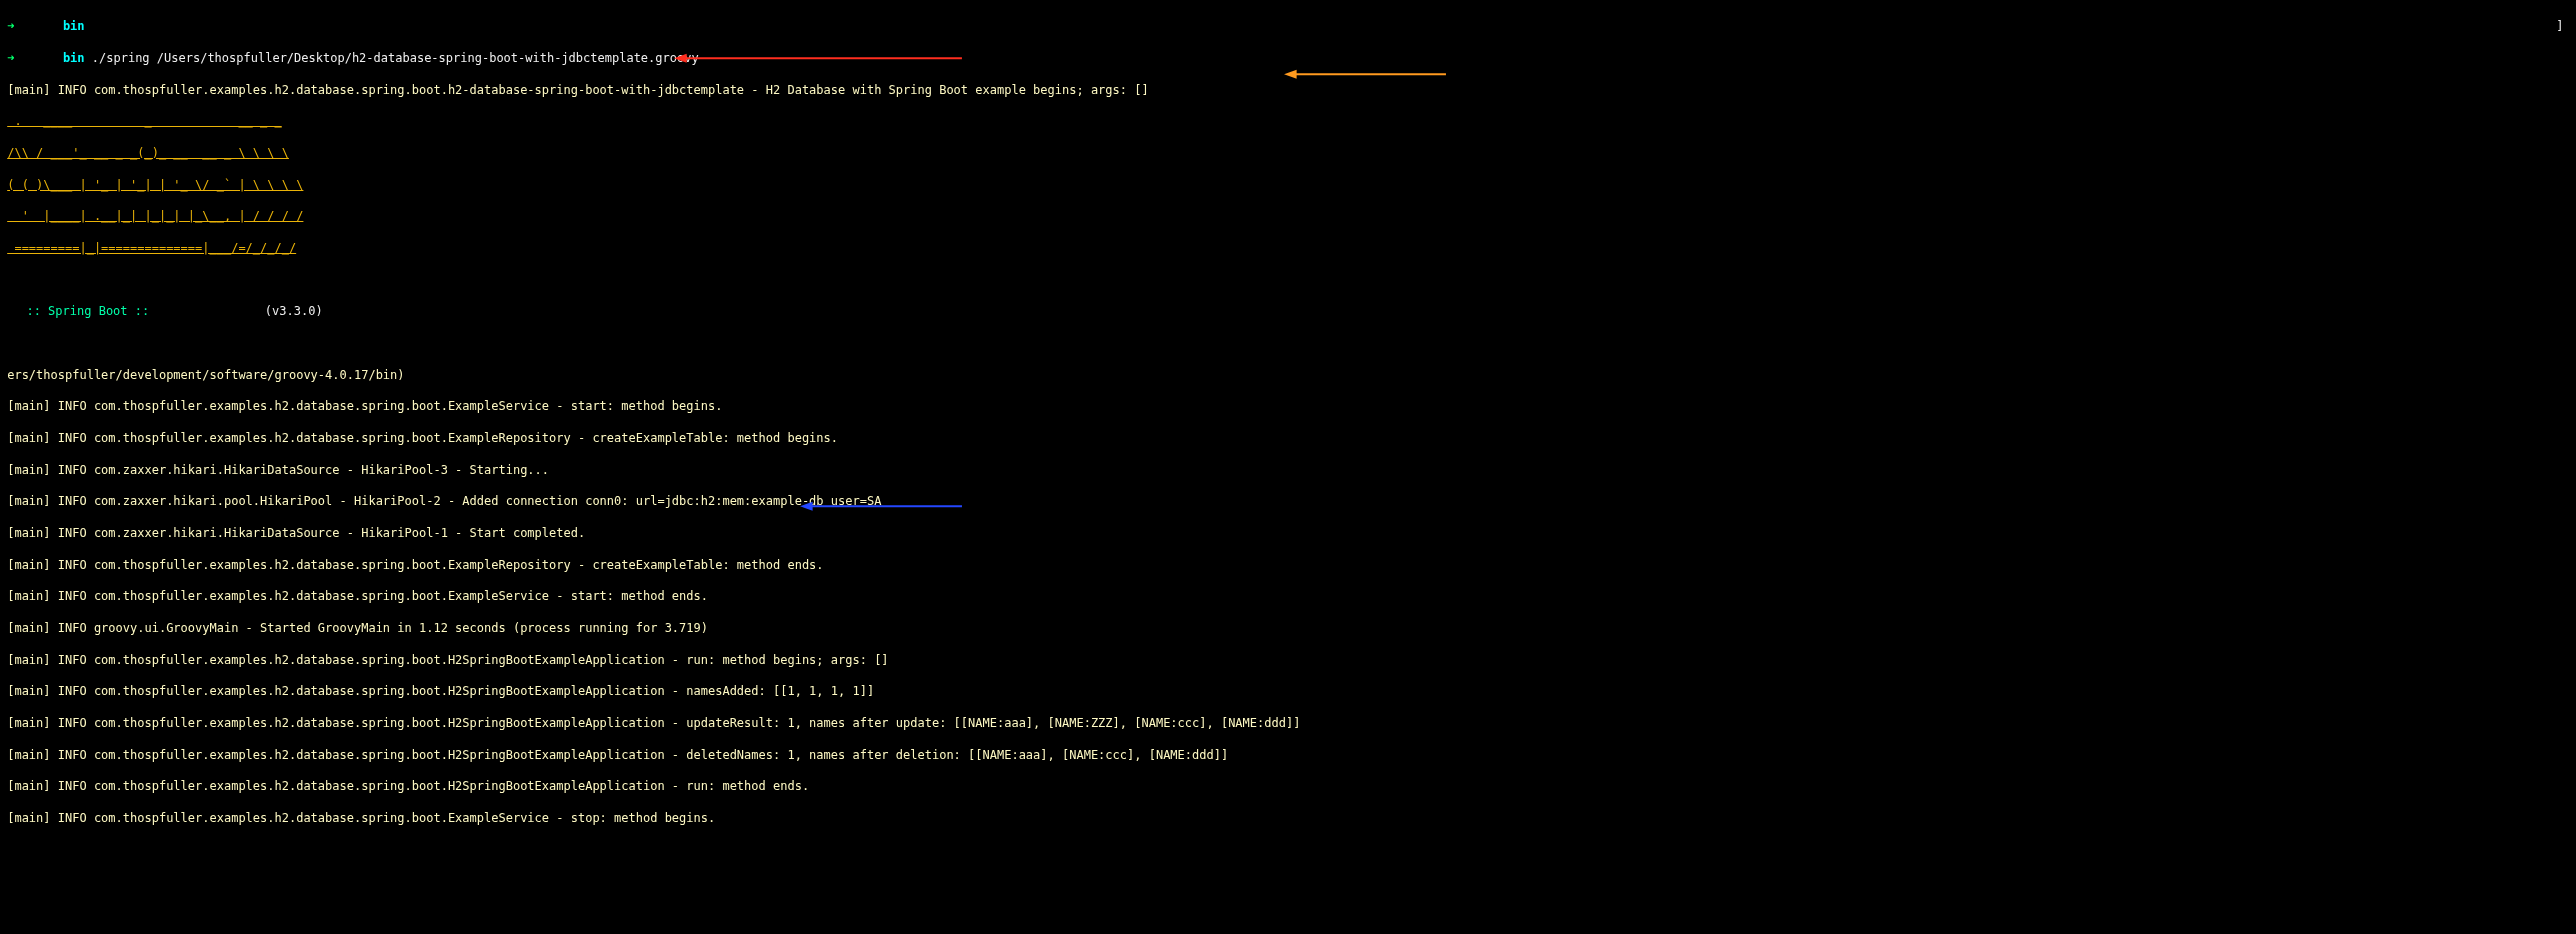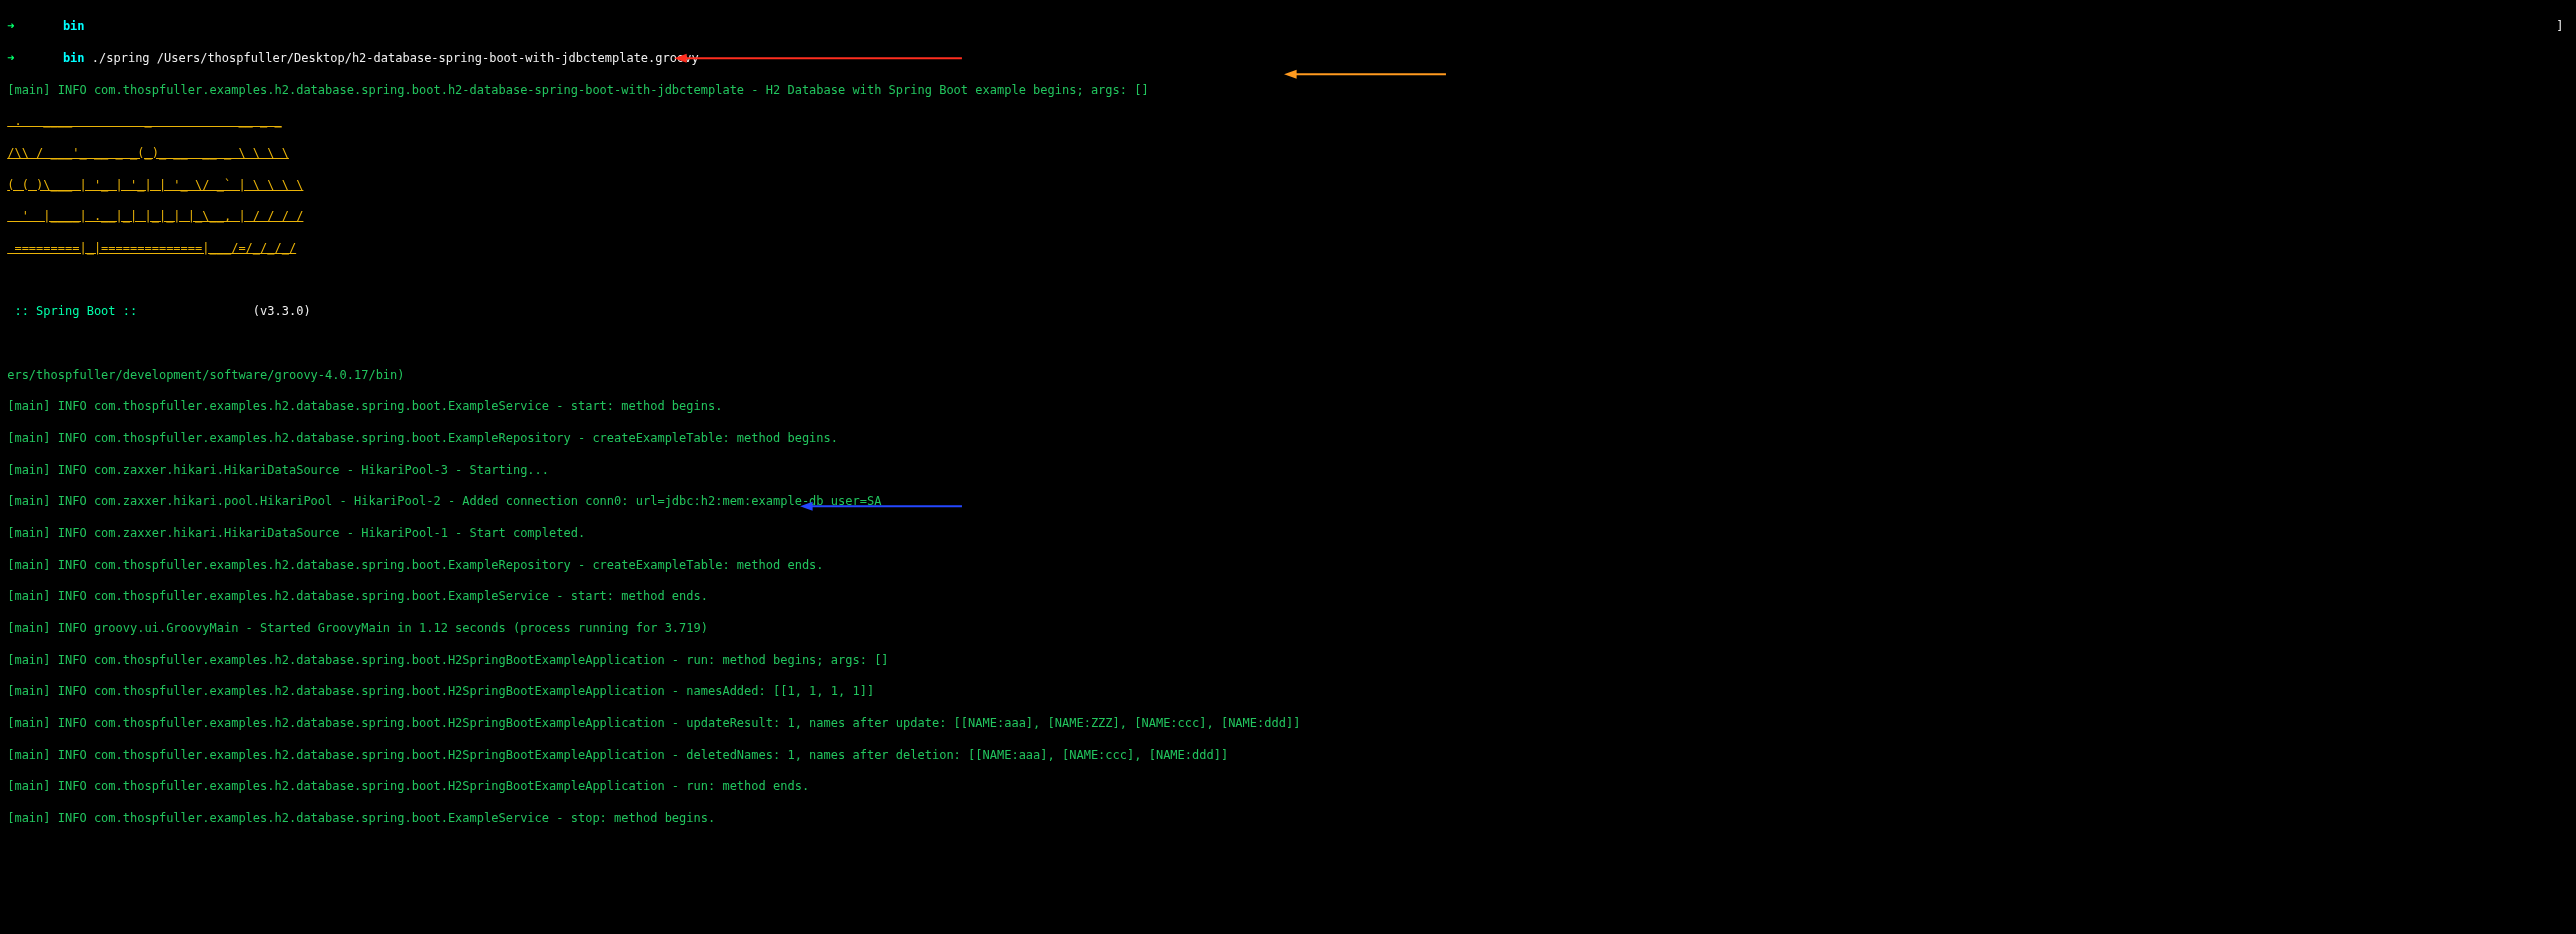--- a/index.html
+++ b/index.html
@@ -15,24 +15,24 @@
     overflow: hidden;
   }
   .terminal {
     padding: 3.6px 5.4px 7.2px 7.2px;
     white-space: pre;
     position: relative;
   }
   .prompt-arrow { color: #00ff6a; }
   .folder { color: #00ffff; font-weight: bold; padding-left: 34px; }
   .cmd { color: #f0f0f0; }
-  .spring-boot { color: #00ffaa; }
+  .spring-boot { color: #00ffaa; margin-left: 12px; }
   .spring-version { color: #f0f0f0; margin-top: 20px; }
   .ascii { color: #eab308; text-decoration: underline; }
-  .log { color: #22c55e; }
+  .log { color: #fef9c3; }
   .right-bracket {
     position: absolute;
     right: 12.6px;
     color: #f0f0f0;
   }
   
   .arrow {
     position: absolute;
     height: 10.8px;
   }

